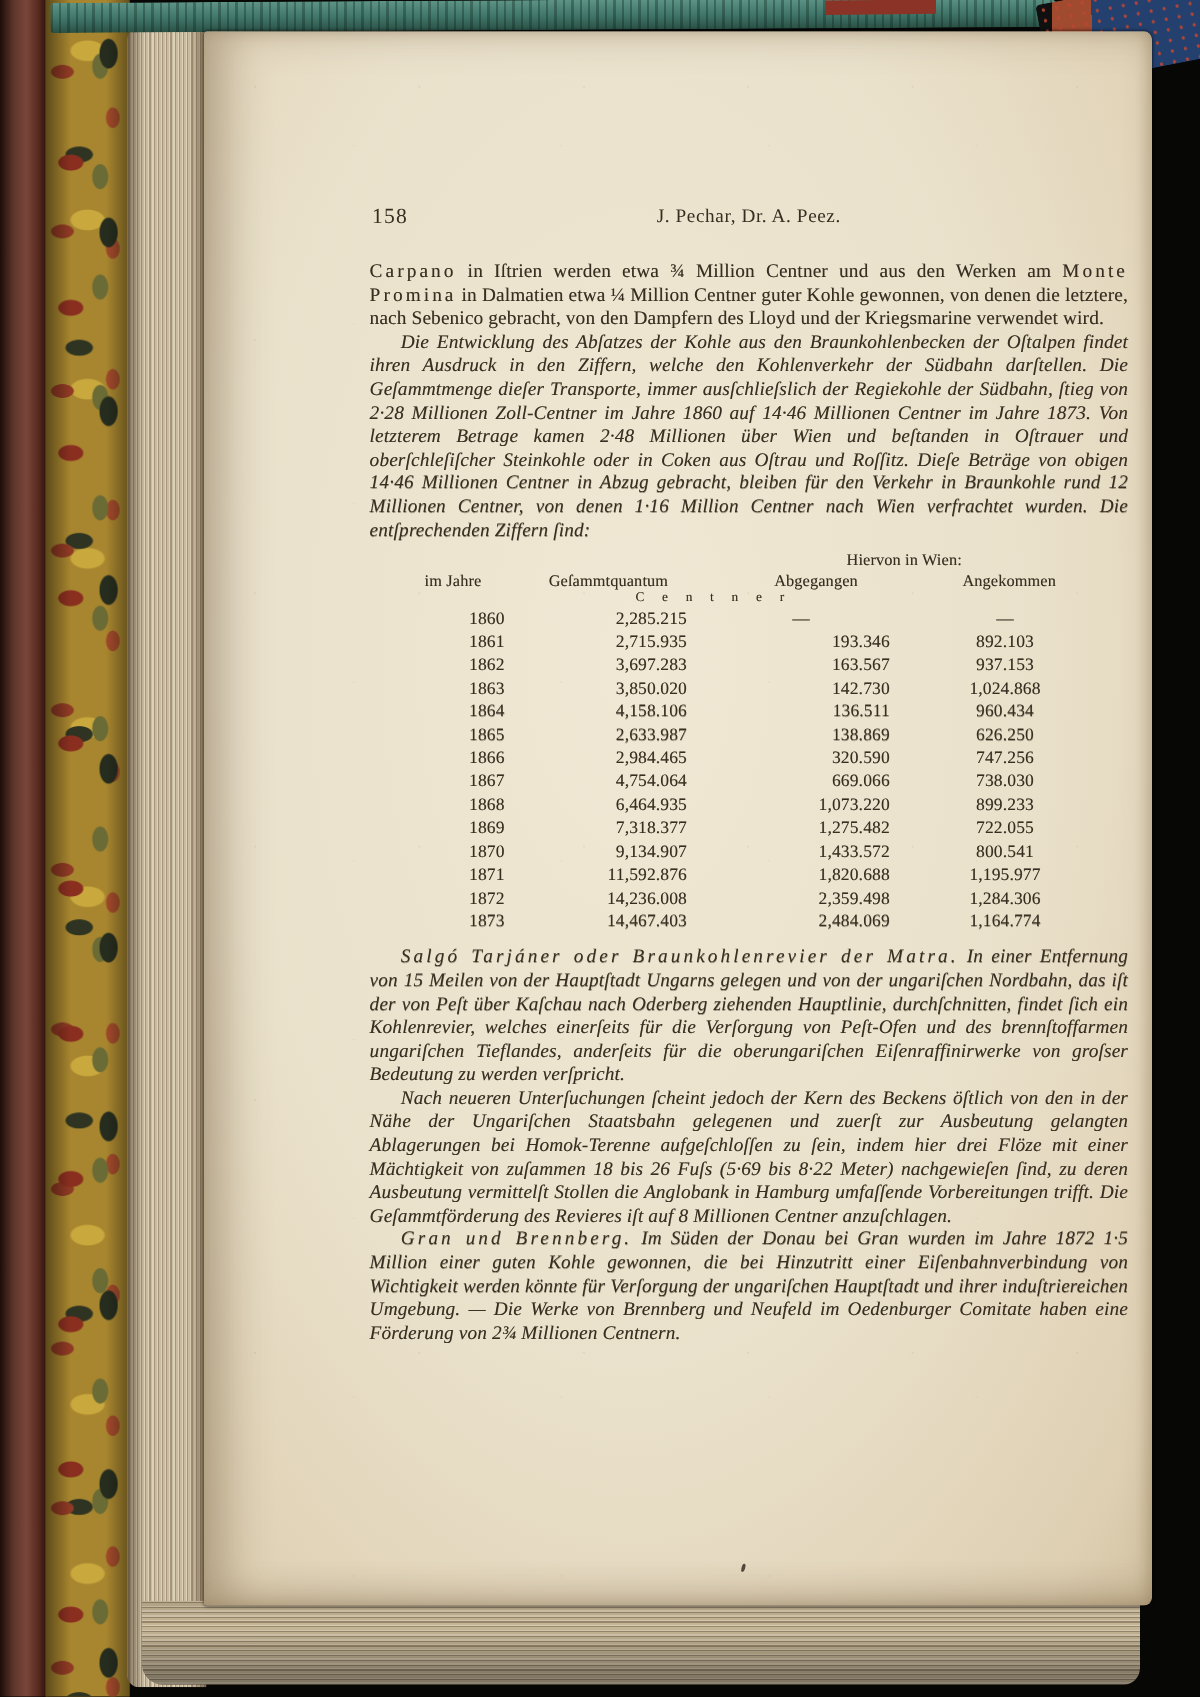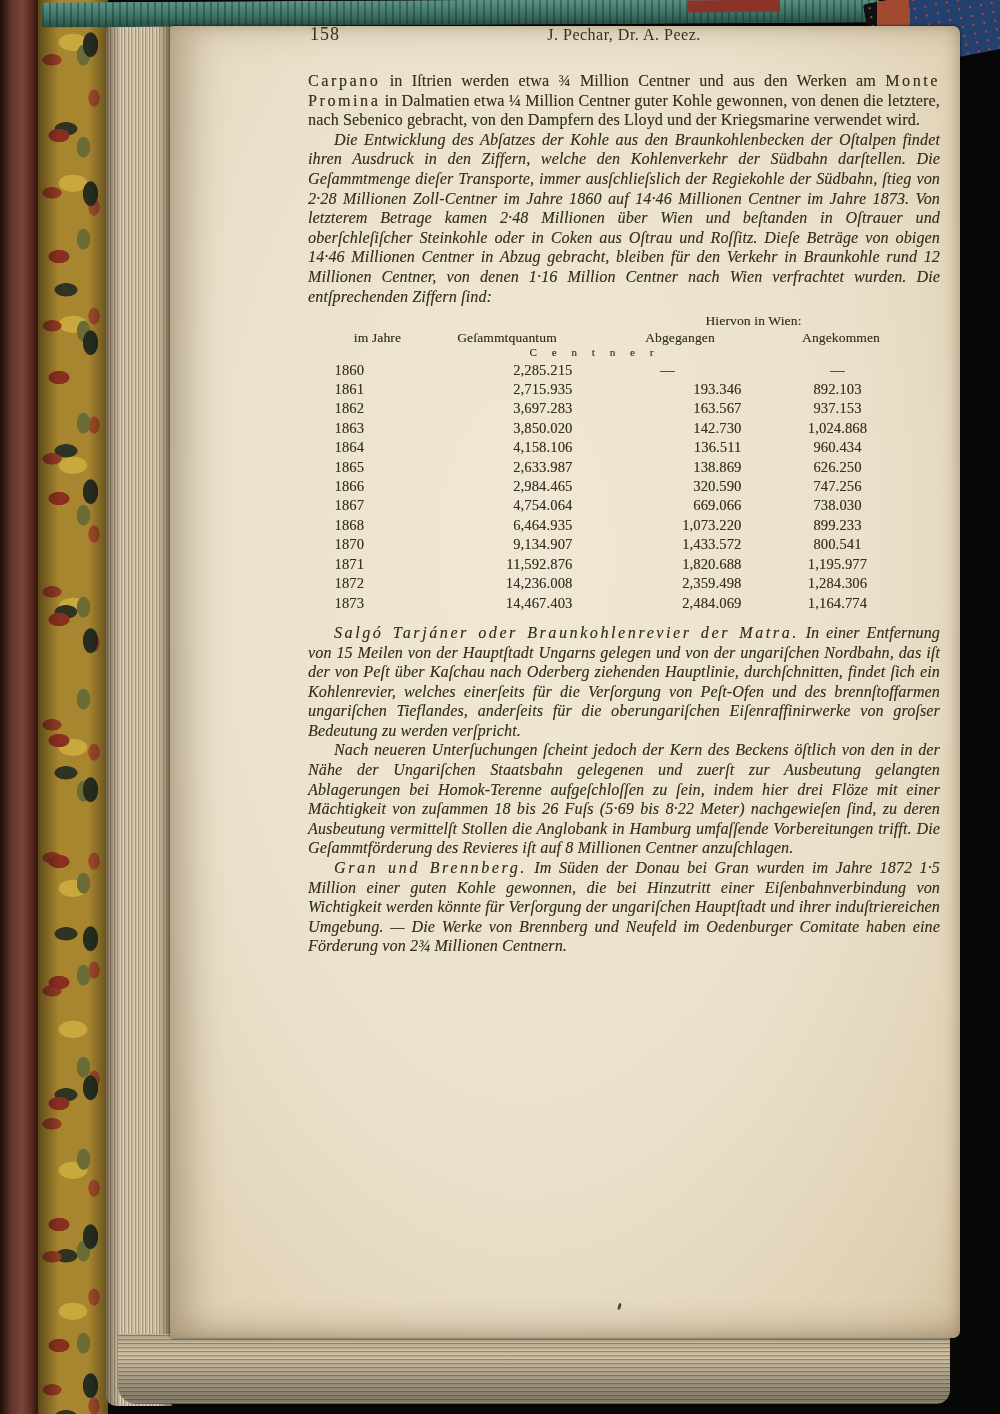--- a/index.html
+++ b/index.html
@@ -57,36 +57,36 @@
       radial-gradient(circle 1px at 31% 22%, rgba(120,90,50,.12) 0 60%, transparent 70%),
       radial-gradient(circle 1px at 72% 64%, rgba(120,90,50,.10) 0 60%, transparent 70%),
       radial-gradient(ellipse at 45% 40%, #f0e8d4 0%, #eae1cb 55%, #decfb2 90%, #d2c2a2 100%);
     background-size:137px 211px,173px 149px,auto;
     box-shadow:inset 22px 0 34px rgba(100,75,45,.30), inset -4px 0 10px rgba(120,95,60,.25),
                inset 0 -12px 26px rgba(120,95,60,.18), 0 0 3px rgba(0,0,0,.8);
     overflow:hidden;}
 
   .content{position:absolute;left:138px;top:0;width:632px;color:#372e21;}
 
-  .pagehead{position:relative;height:20px;text-align:center;
+  .pagehead{margin-top:146px;position:relative;height:20px;text-align:center;
             font-size:16px;letter-spacing:.5px;}
   .pagenum{position:absolute;left:2px;top:-2px;font-size:18px;letter-spacing:1px;}
 
   .bodytext{margin-top:25px;text-align:justify;font-size:16px;line-height:19.6px;
             letter-spacing:.15px;text-shadow:.2px .2px .35px rgba(60,50,35,.45);}
   .bodytext p{margin:0;}
   .ind{text-indent:26px;font-style:italic;}
   .sperr{letter-spacing:2.6px;}
 
   table.traffic{margin:7px auto 10px;border-collapse:collapse;font-size:14.5px;line-height:17.4px;
                 text-shadow:.2px .2px .35px rgba(60,50,35,.45);}
   table.traffic th{font-weight:normal;font-size:13.5px;line-height:15.5px;text-align:center;padding:0 4px;}
   table.traffic th.group{padding-bottom:1px;}
   table.traffic th.unit{letter-spacing:.55em;font-size:11px;}
-  td.c0{width:86px;text-align:left;}
+  td.c0{width:86px;text-align:right;}
   td.c1{width:150px;text-align:right;padding-right:20px;}
   td.c2{width:148px;text-align:right;padding-right:26px;}
   td.c3{width:138px;text-align:center;padding-right:8px;}
   td.dash{text-align:center;}
 
   h2.section{font-weight:normal;font-size:21px;letter-spacing:.4px;text-align:center;
              margin:16px 0 12px;text-shadow:.2px .2px .35px rgba(60,50,35,.45);}
 
   .inkmark{position:absolute;left:448px;top:1277px;width:3px;height:7px;background:#2e2619;
            border-radius:50% 50% 60% 40%;transform:rotate(14deg);opacity:.8;}
@@ -185,20 +185,26 @@
                 <td class="c2">669.066</td>
                 <td class="c3">738.030</td>
               </tr>
               <tr>
                 <td class="c0">1868</td>
                 <td class="c1">6,464.935</td>
                 <td class="c2">1,073.220</td>
                 <td class="c3">899.233</td>
               </tr>
               <tr>
+                <td class="c0">1869</td>
+                <td class="c1">7,318.377</td>
+                <td class="c2">1,275.482</td>
+                <td class="c3">722.055</td>
+              </tr>
+              <tr>
                 <td class="c0">1870</td>
                 <td class="c1">9,134.907</td>
                 <td class="c2">1,433.572</td>
                 <td class="c3">800.541</td>
               </tr>
               <tr>
                 <td class="c0">1871</td>
                 <td class="c1">11,592.876</td>
                 <td class="c2">1,820.688</td>
                 <td class="c3">1,195.977</td>

